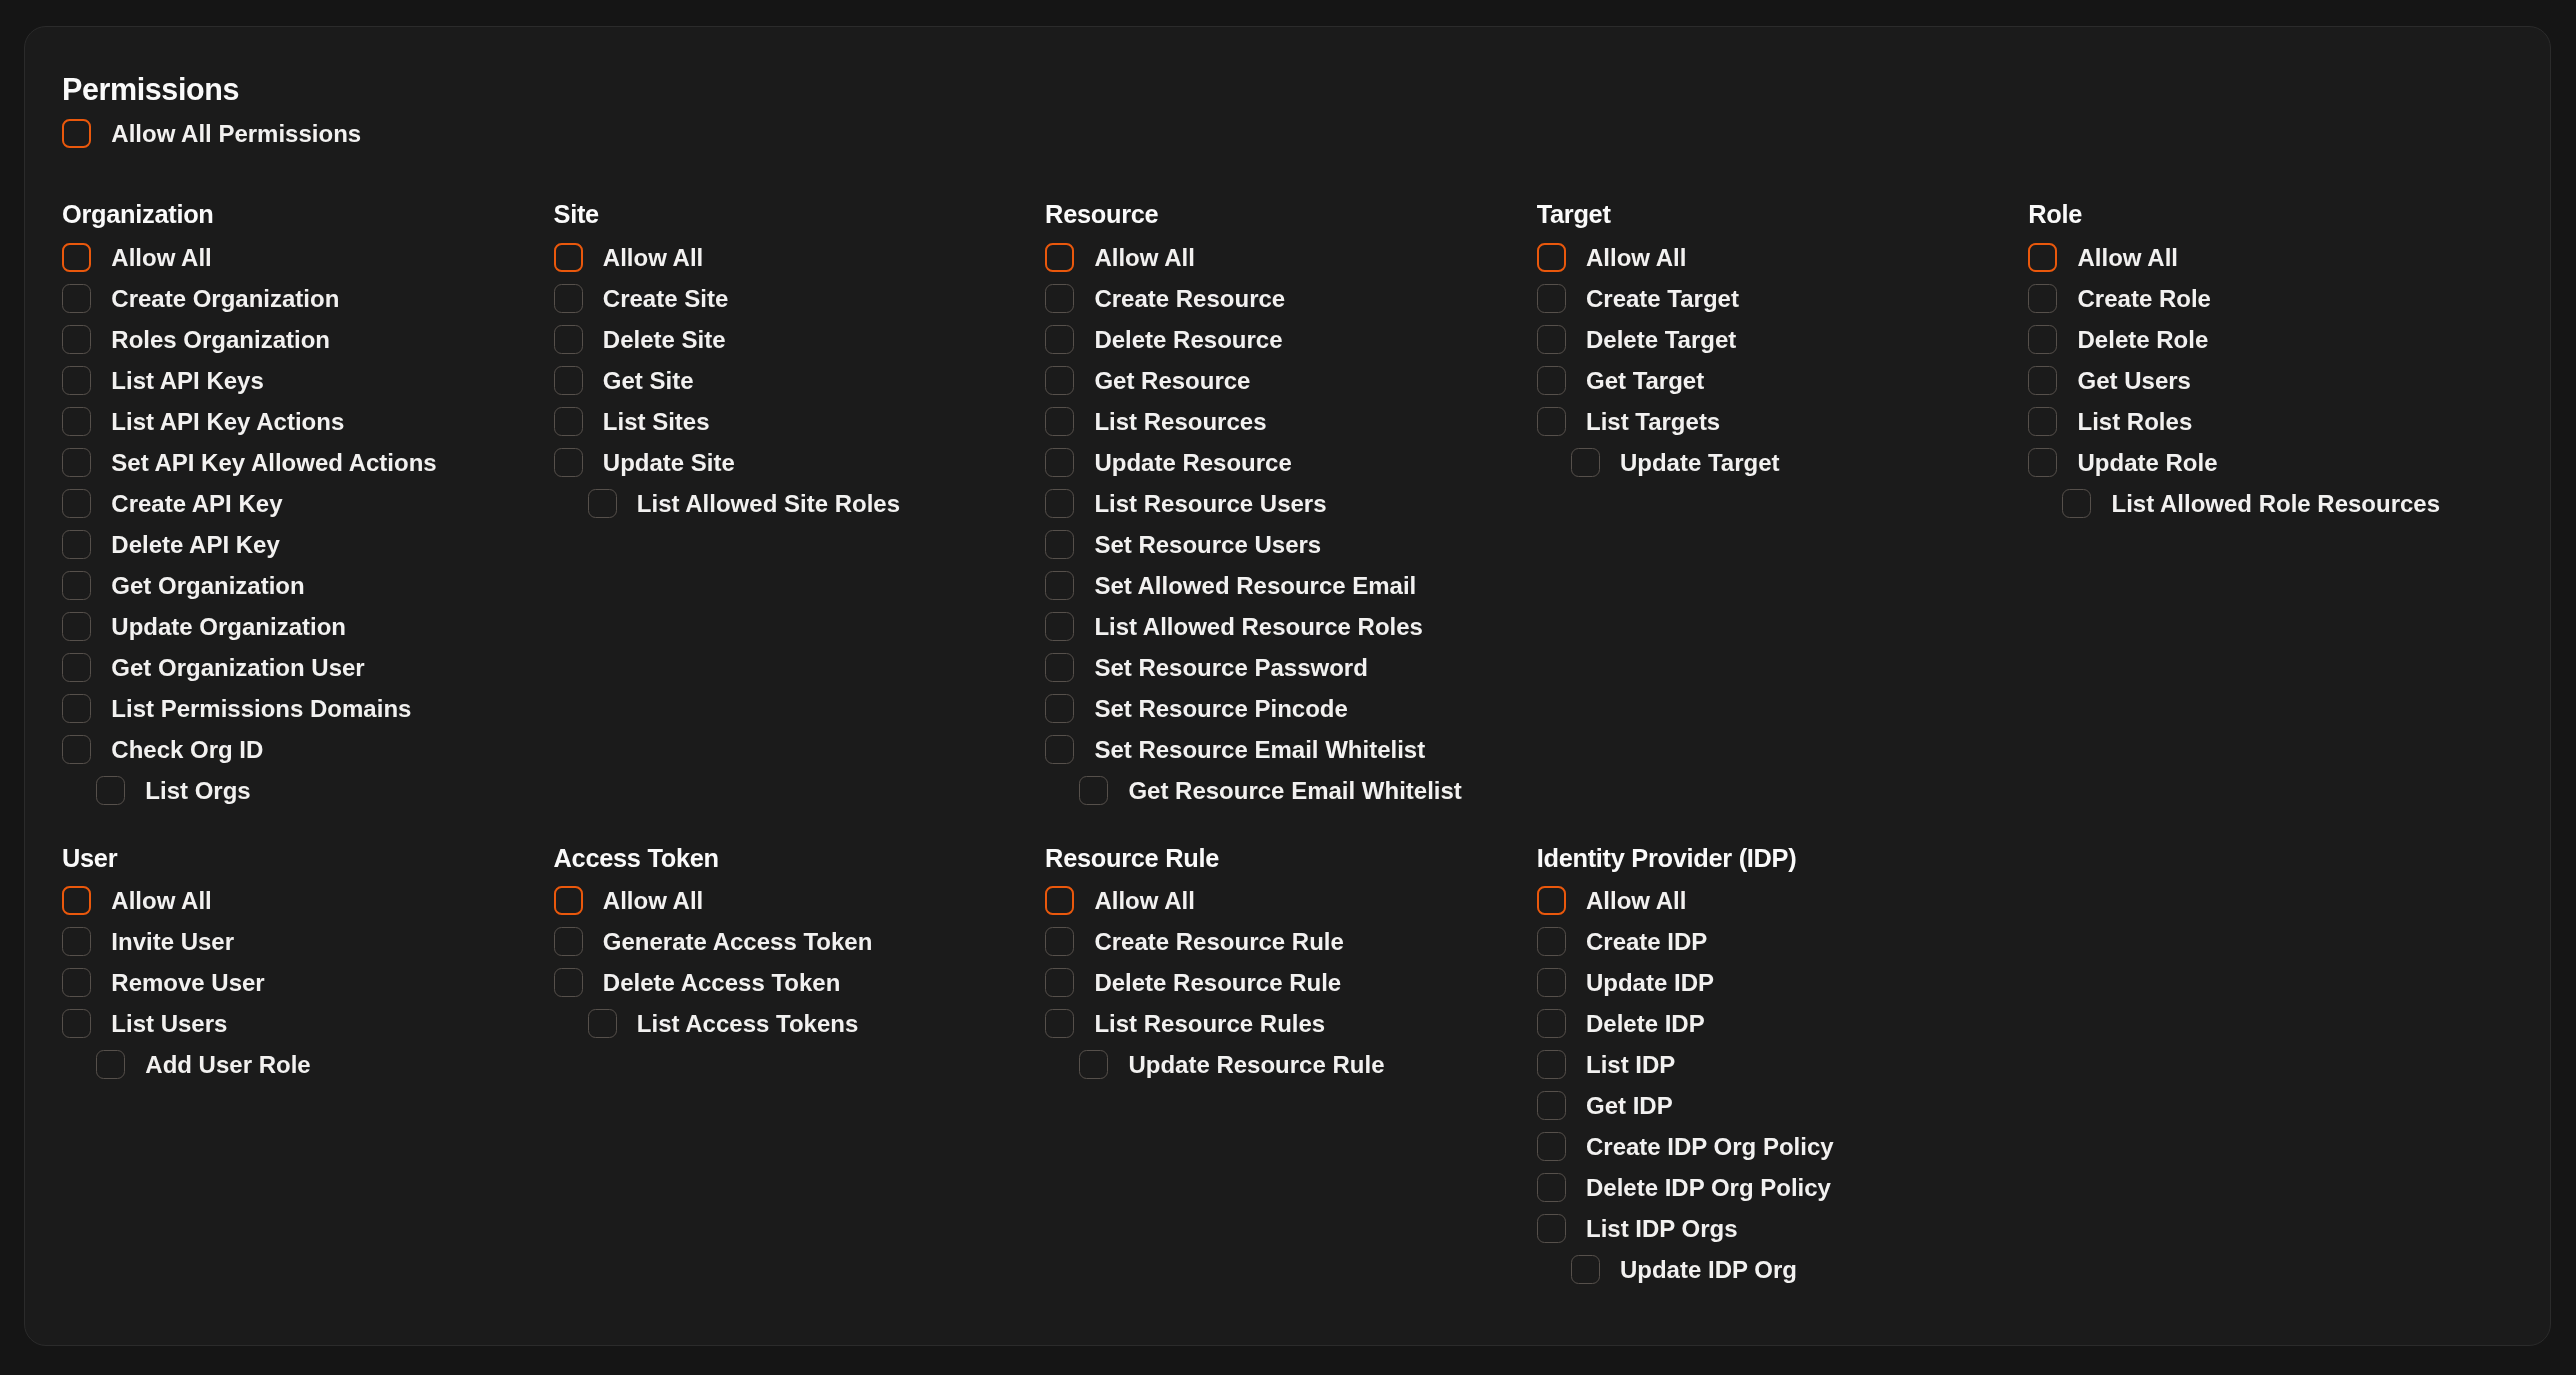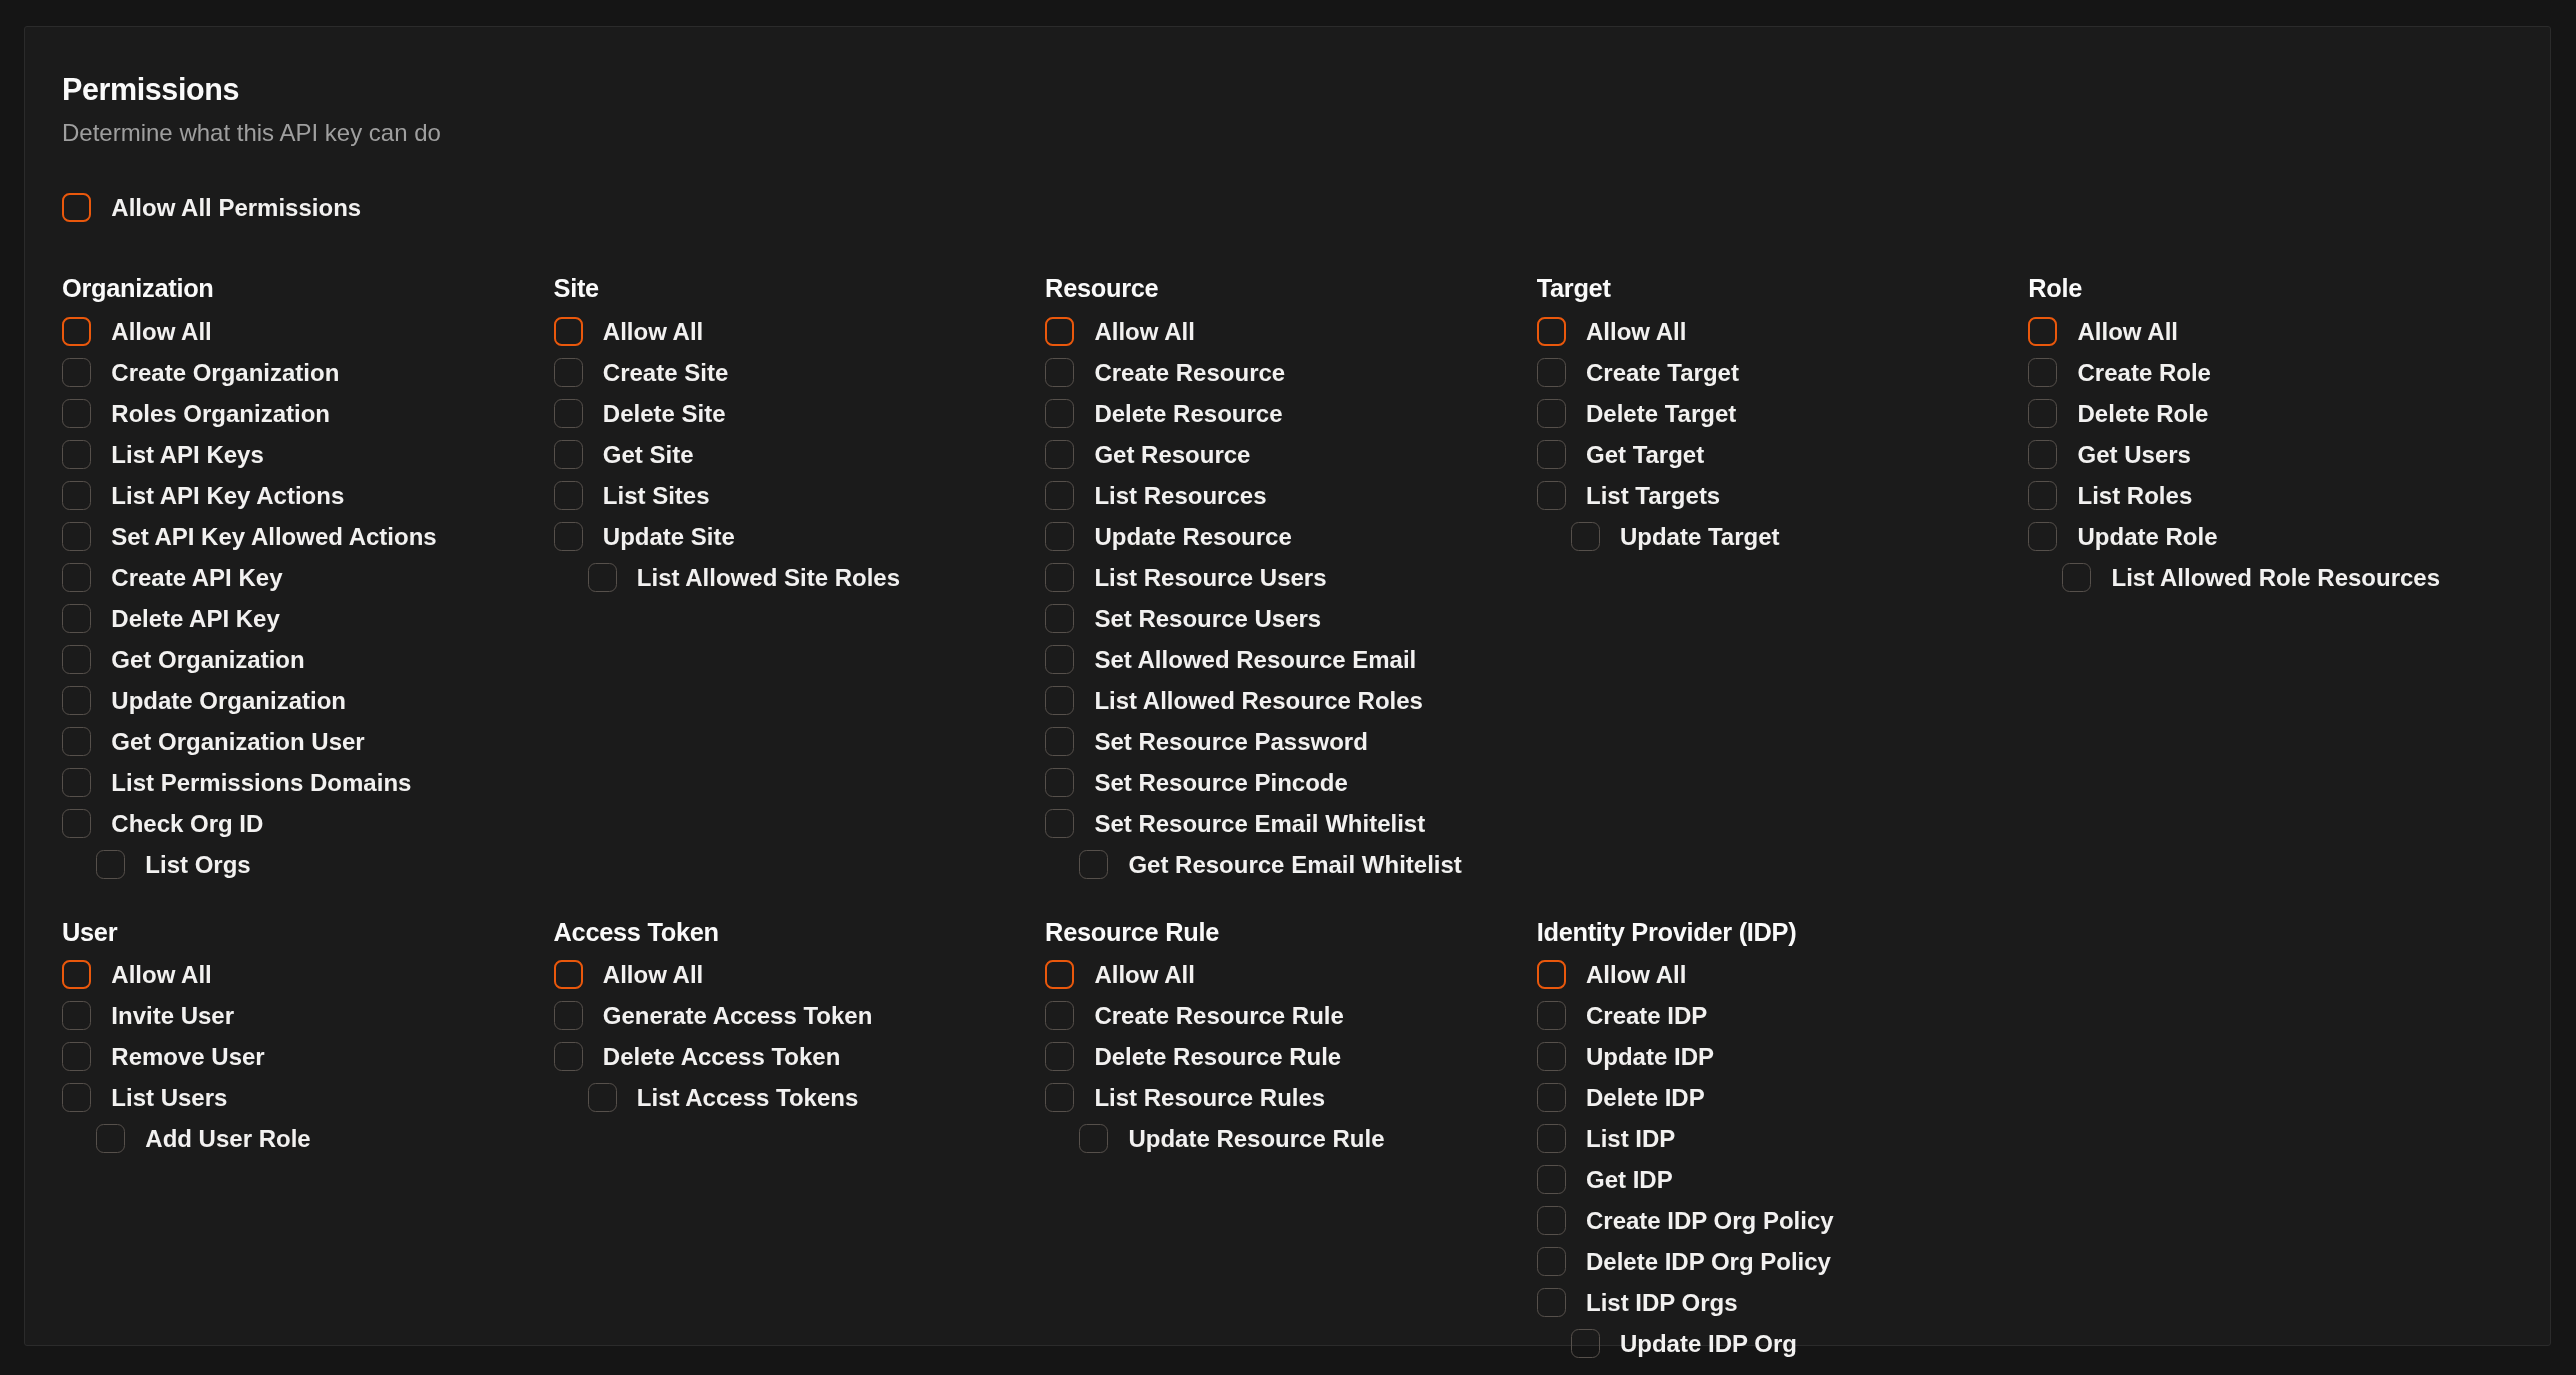--- a/index.html
+++ b/index.html
@@ -17,21 +17,21 @@
     background:var(--page-bg);
     font-family:"Liberation Sans","DejaVu Sans",sans-serif;
     color:var(--text);
   }
   .card{
     position:absolute;
     left:24px;top:26px;
     width:2527px;height:1320px;
     background:var(--card-bg);
     border:0.8px solid var(--card-border);
-    border-radius:3px;
+    border-radius:22px;
     padding:42px 37px 37px 37px;
   }
   .page-title{
     font-size:30.5px;
     font-weight:700;
     color:#fafafa;
     letter-spacing:-0.4px;
     margin:3.4px 0 12px 0;
   }
   .page-subtitle{
@@ -88,21 +88,20 @@
   .items .row:last-child{
     margin-bottom:0;
     padding-left:34px;
   }
 </style>
 </head>
 <body>
 
 <div class="card">
   <h1 class="page-title">Permissions</h1>
-  <p class="page-subtitle">Determine what this API key can do</p>
 
   <label class="row allow-all-global">
     <span class="cb accent"></span>
     <span class="lbl">Allow All Permissions</span>
   </label>
 
   <div class="grid" id="groups-grid">
   <div class="group">
     <h2 class="group-title">Organization</h2>
     <div class="items">

